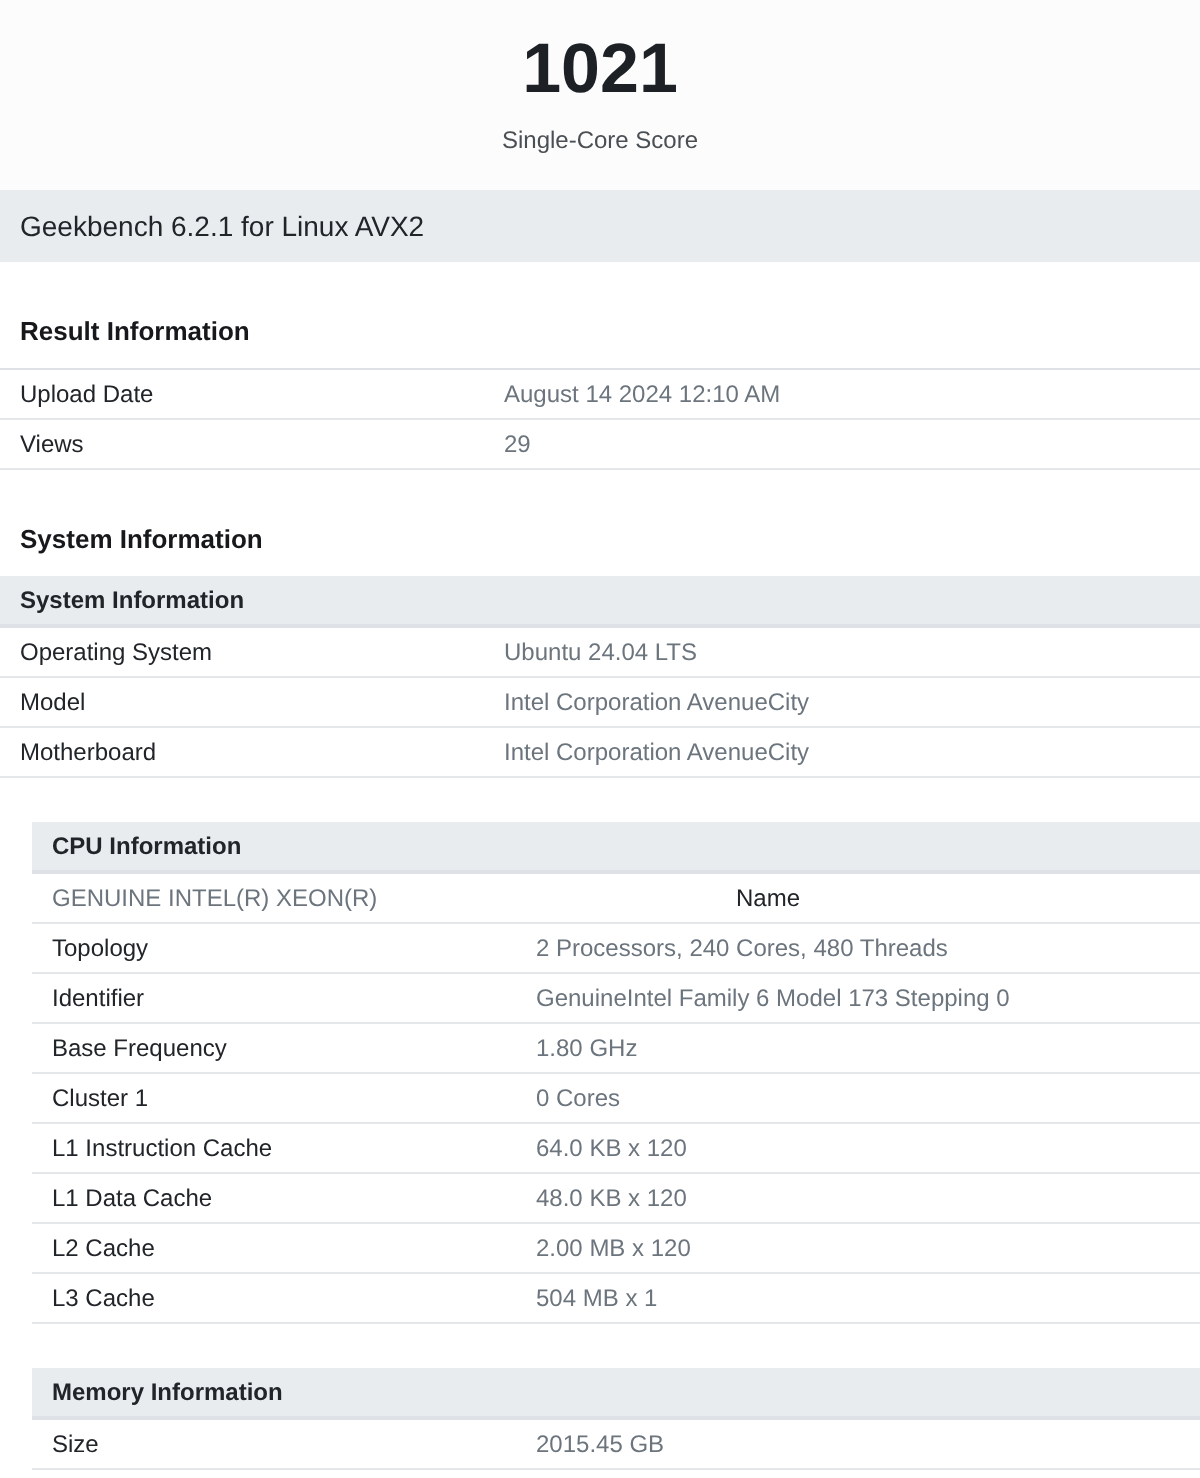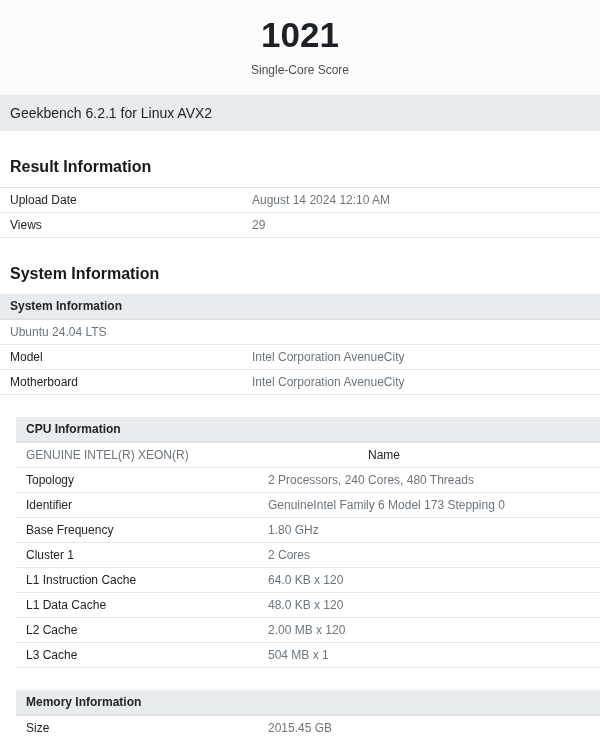--- a/index.html
+++ b/index.html
@@ -43,21 +43,21 @@
   .subtitle-bar {
     background: #e9ecef;
     padding: 10px 10px;
     font-size: 14px;
     line-height: 16px;
     color: #212529;
   }
 
   
   .section-title {
-    font-size: 16px;
+    font-size: 13px;
     font-weight: 700;
     color: #16181b;
     margin: 27px 0 11px 0;
     padding: 0 10px;
   }
 
   
   .info-table {
     border-top: 1px solid #dee2e6;
   }
@@ -120,20 +120,21 @@
     <div class="cell value">29</div>
   </div>
     </div>
 
   <h2 class="section-title">System Information</h2>
 
   <div class="subsection">
     <div class="subheader">System Information</div>
     <div class="info-table">
         <div class="row">
+    <div class="cell label">Operating System</div>
     <div class="cell value">Ubuntu 24.04 LTS</div>
   </div>
         <div class="row">
     <div class="cell label">Model</div>
     <div class="cell value">Intel Corporation AvenueCity</div>
   </div>
         <div class="row">
     <div class="cell label">Motherboard</div>
     <div class="cell value">Intel Corporation AvenueCity</div>
   </div>
@@ -154,21 +155,21 @@
         <div class="row">
     <div class="cell label">Identifier</div>
     <div class="cell value">GenuineIntel Family 6 Model 173 Stepping 0</div>
   </div>
         <div class="row">
     <div class="cell label">Base Frequency</div>
     <div class="cell value">1.80 GHz</div>
   </div>
         <div class="row">
     <div class="cell label">Cluster 1</div>
-    <div class="cell value">2 Cores</div>
+    <div class="cell value">0 Cores</div>
   </div>
         <div class="row">
     <div class="cell label">L1 Instruction Cache</div>
     <div class="cell value">64.0 KB x 120</div>
   </div>
         <div class="row">
     <div class="cell label">L1 Data Cache</div>
     <div class="cell value">48.0 KB x 120</div>
   </div>
         <div class="row">

